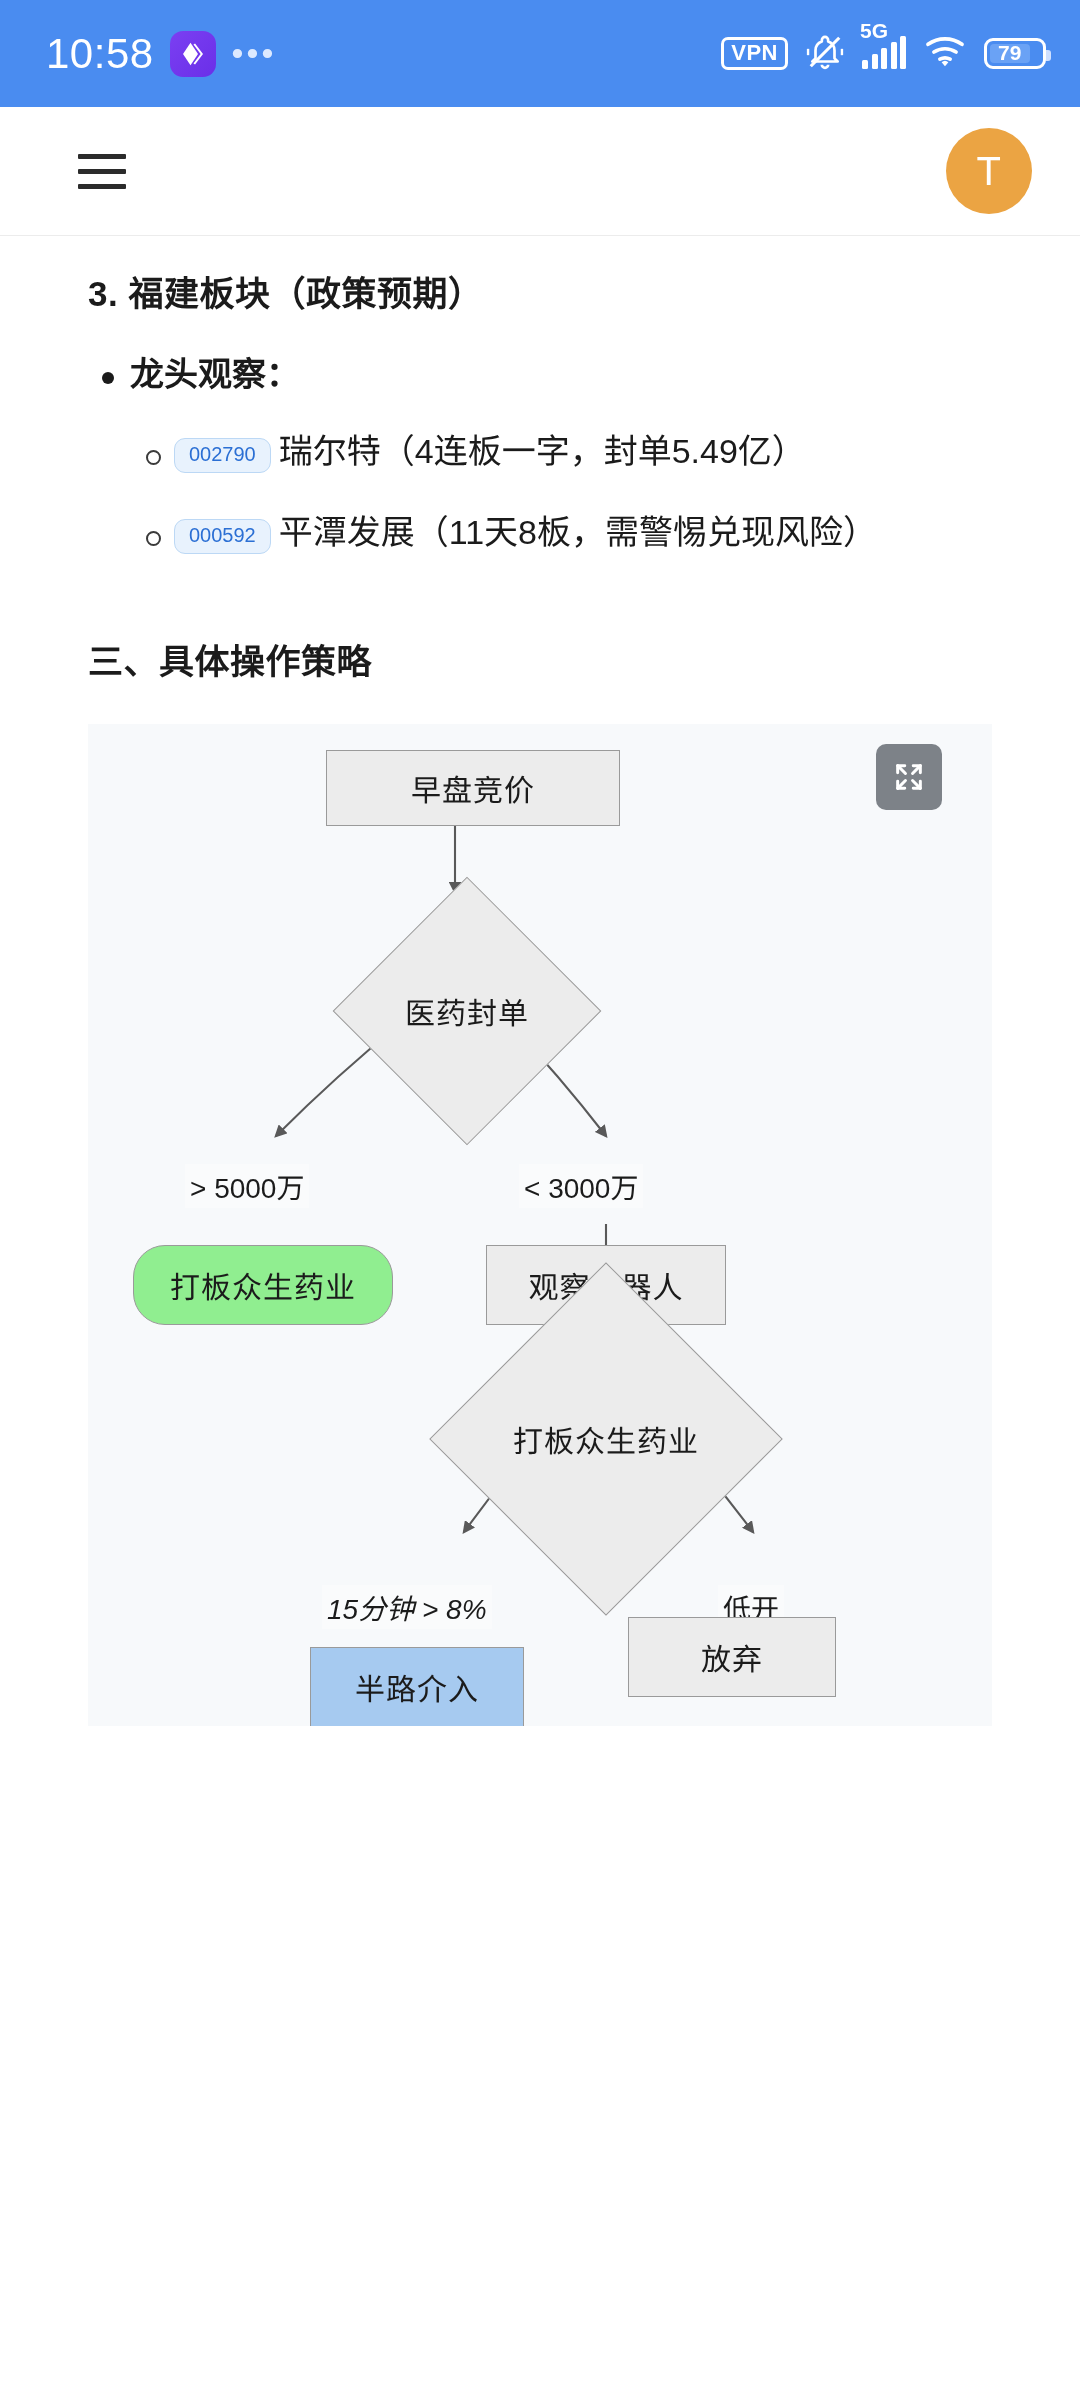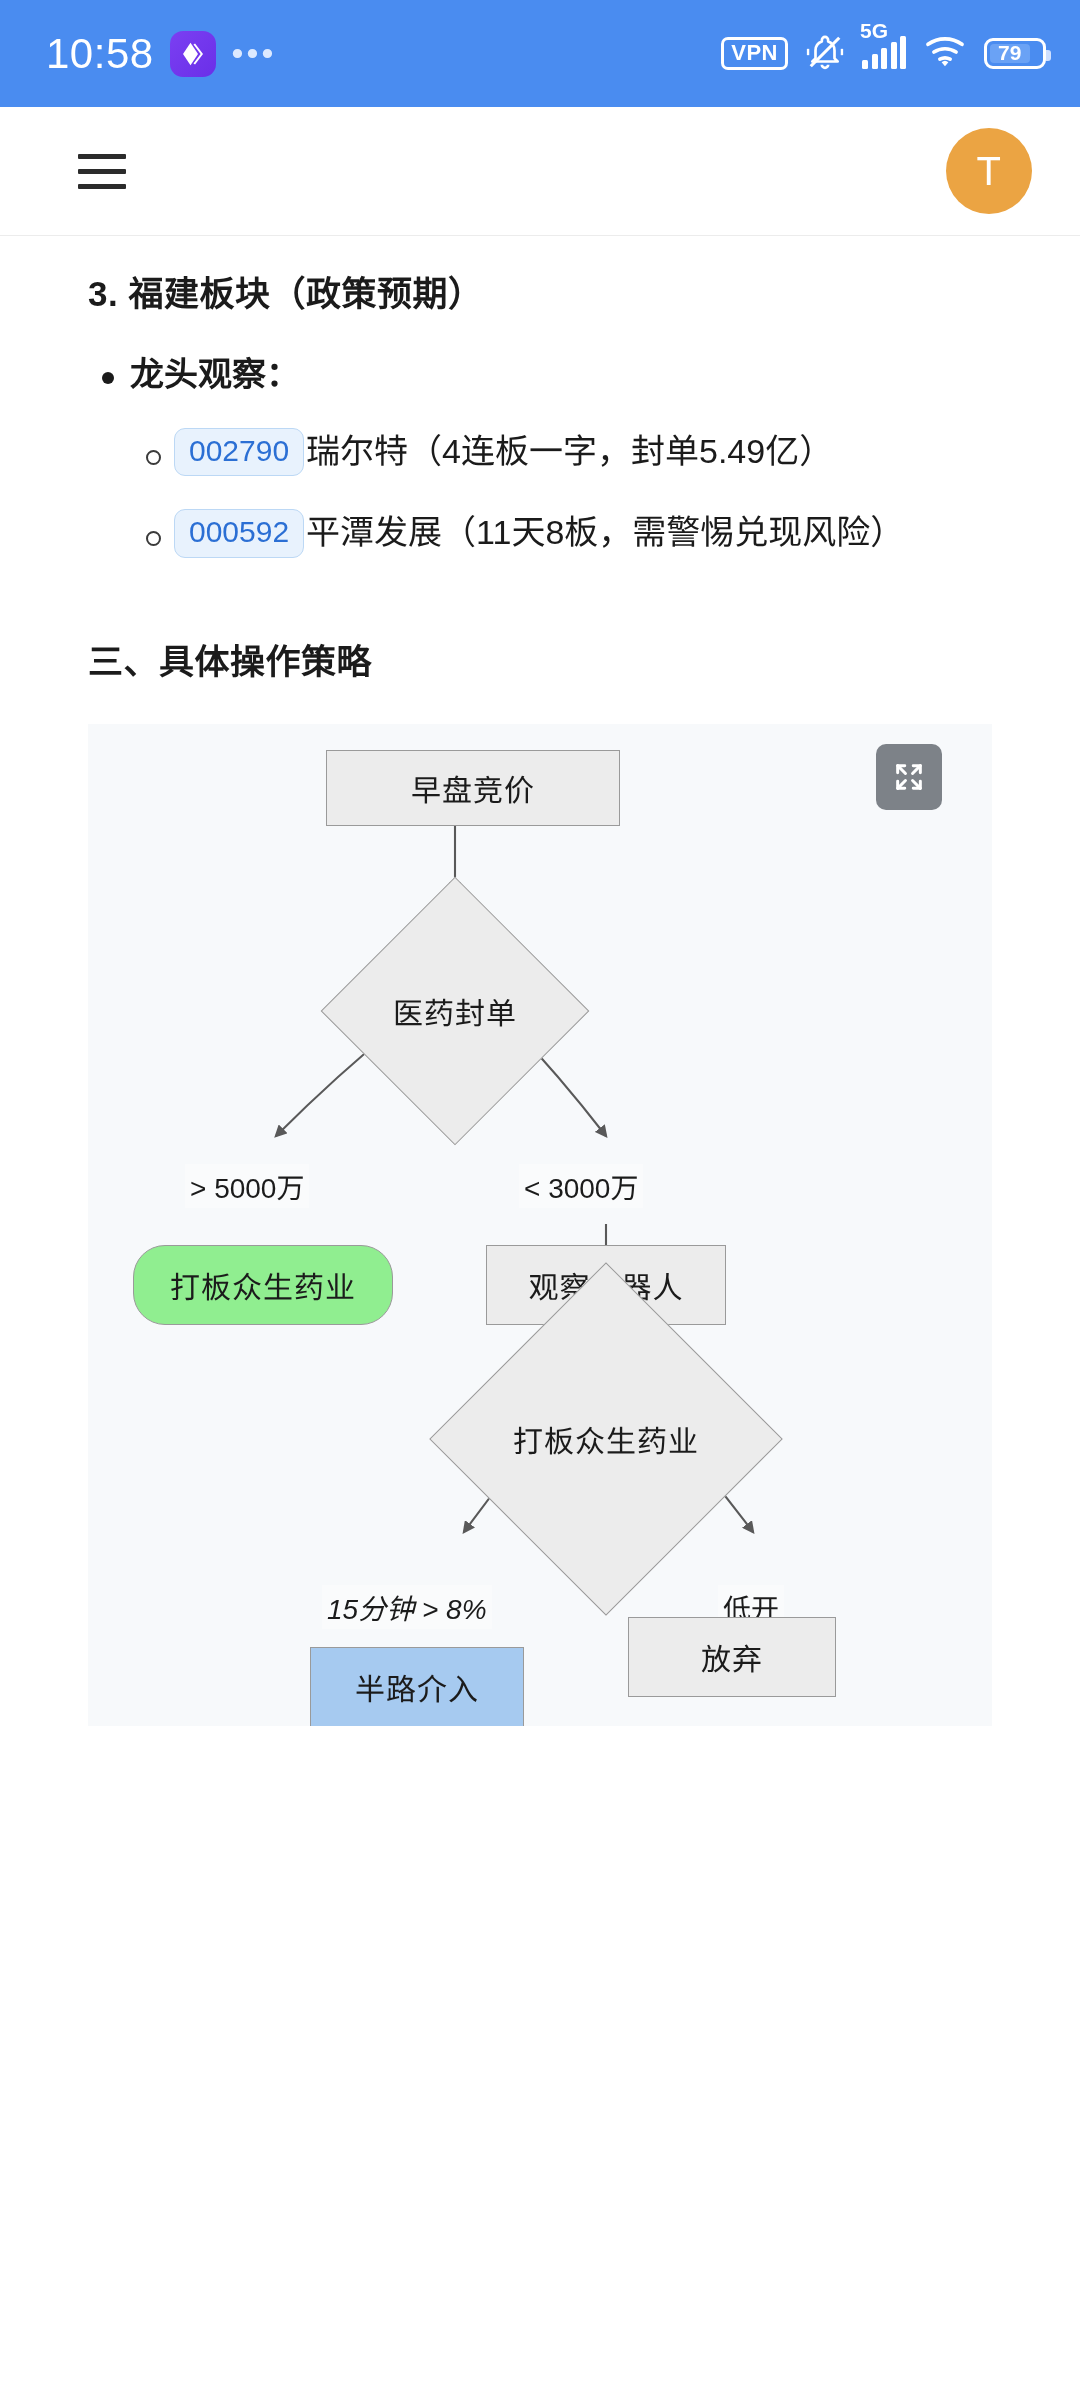--- a/index.html
+++ b/index.html
@@ -102,23 +102,23 @@
     content:""; position:absolute; left:-28px; top:26px;
     width:11px; height:11px; border-radius:50%;
     border:2px solid #3a3a3a; background:transparent;
   }
   .stock-line{ font-size:34px; color:#1b1b1b; line-height:1.62; }
   .code-tag{
     display:inline-block;
     background:#e8f2fd; color:#2b6fd4;
     border:1px solid #bcd8f5; border-radius:11px;
     padding:2px 14px 4px;
-    font-size:30px; line-height:1.34;
+    font-size:20px; line-height:1.34;
     vertical-align:2px;
-    margin-right:2px;
+    margin-right:8px;
   }
 
   
   .chart-card{
     margin:38px 0 0 0;
     background:#f7f9fb;
     position:relative;
     height:1002px;
     overflow:hidden;
   }
@@ -292,21 +292,21 @@
           <path d="M 463 698 Q 420 748 376 808" marker-end="url(#ah)"></path>
 
           <path d="M 573 698 Q 620 748 665 808" marker-end="url(#ah)"></path>
         </g>
       </svg>
 
       <div class="node-box" style="left:238px; top:26px; width:294px; height:76px;">
         <span>早盘竞价</span>
       </div>
 
-      <div class="node-diamond" style="left:272px; top:192px; width:190px; height:190px;">
+      <div class="node-diamond" style="left:284px; top:192px; width:190px; height:190px;">
         <div class="diamond-shape"></div>
         <span class="diamond-label">医药封单</span>
       </div>
 
       <div class="edge-label" style="left:97px; top:440px;">&gt; 5000万</div>
       <div class="edge-label" style="left:431px; top:440px;">&lt; 3000万</div>
 
       <div class="node-box green" style="left:45px; top:521px; width:260px; height:80px;border-radius:32px;">
         <span>打板众生药业</span>
       </div>

